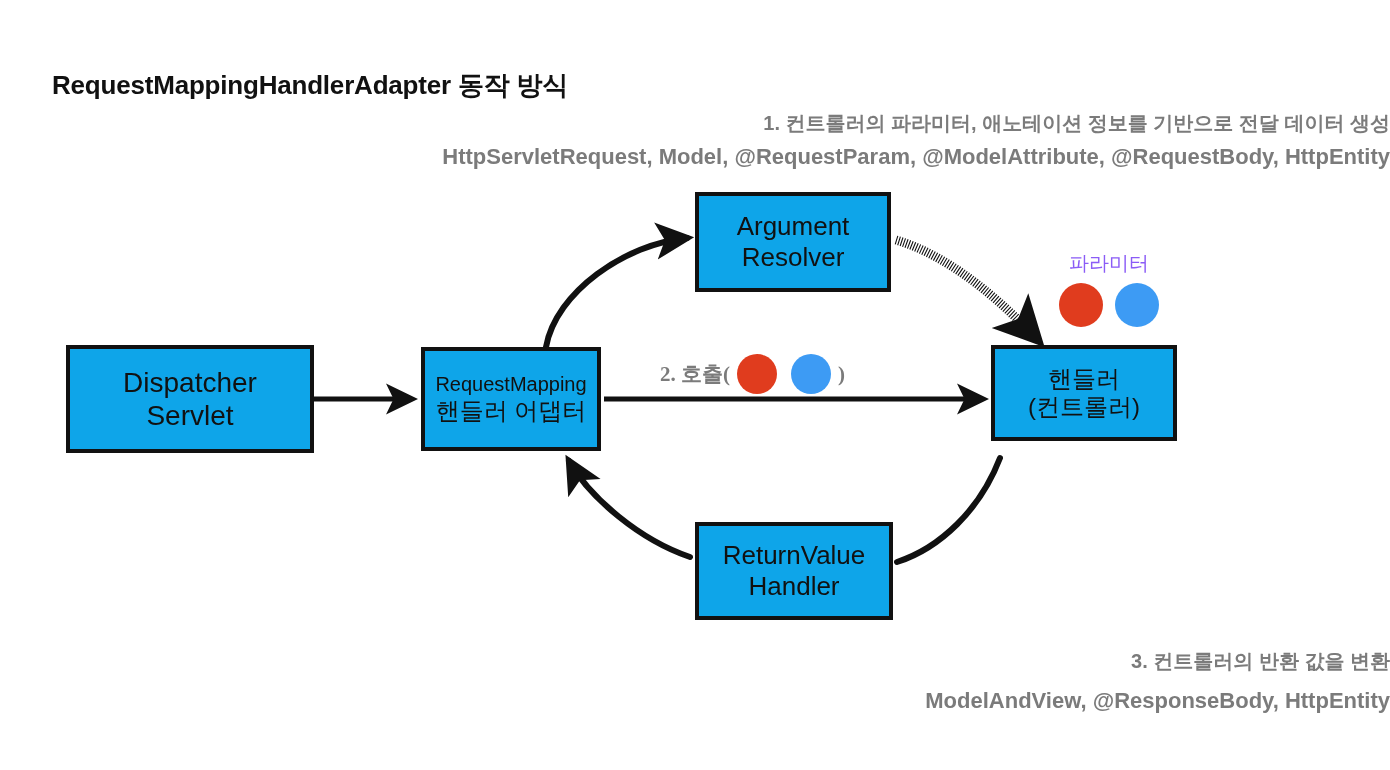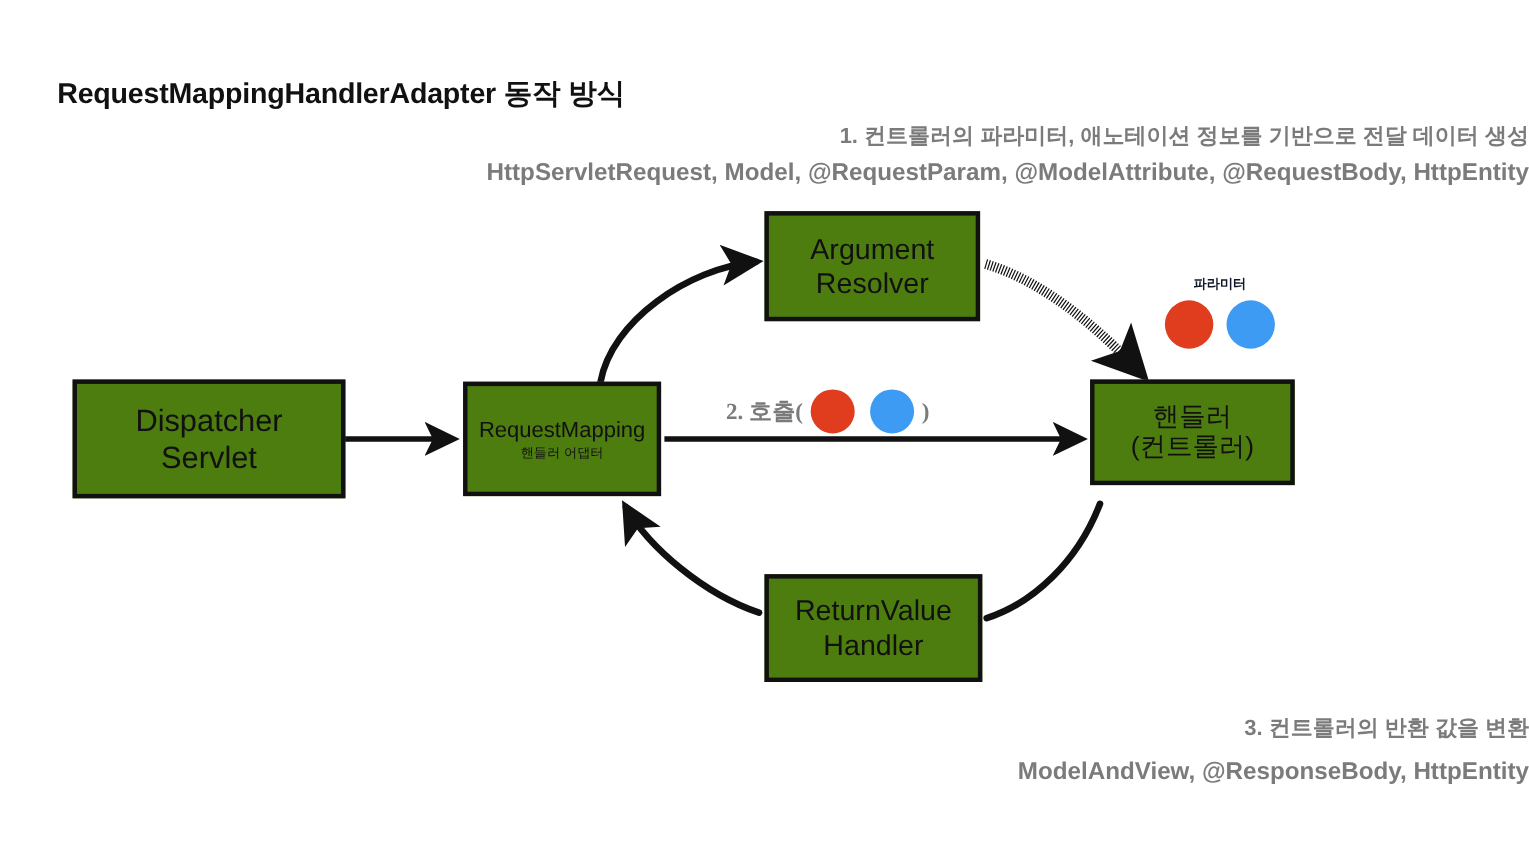--- a/index.html
+++ b/index.html
@@ -71,21 +71,21 @@
     left: 0; right: 0;
     top: 688px;
     font-size: 22px;
   }
 
   
   .node {
     position: absolute;
     box-sizing: border-box;
     border: 4px solid #111111;
-    background: #4d7c0f;
+    background: #0ea5e9;
     display: flex;
     flex-direction: column;
     align-items: center;
     justify-content: center;
     text-align: center;
     color: #111111;
     line-height: 1.18;
     z-index: 3;
   }
   .node .l1, .node .l2 { display: block; white-space: nowrap; }
@@ -102,21 +102,21 @@
     width: 196px; height: 100px;
     font-size: 26px;
     font-weight: 500;
   }
   #node-request-mapping {
     left: 421px; top: 347px;
     width: 180px; height: 104px;
     font-size: 20px;
     font-weight: 500;
   }
-  #node-request-mapping .l2 { font-size: 12px; text-align: right; }
+  #node-request-mapping .l2 { font-size: 24px; text-align: right; }
   #node-handler {
     left: 991px; top: 345px;
     width: 186px; height: 96px;
     font-size: 24px;
     font-weight: 500;
   }
   #node-return-value-handler {
     left: 695px; top: 522px;
     width: 198px; height: 98px;
     font-size: 26px;
@@ -151,23 +151,23 @@
   
   #param-group {
     position: absolute;
     left: 1044px;
     top: 250px;
     z-index: 4;
     text-align: center;
     width: 130px;
   }
   #param-label {
-    color: #0f172a;
-    font-size: 12px;
-    font-weight: bold;
+    color: #8b5cf6;
+    font-size: 20px;
+    font-weight: normal;
     white-space: nowrap;
     margin-bottom: 6px;
   }
   #param-dots {
     display: flex;
     justify-content: center;
     gap: 12px;
   }
   #param-dots .dot { width: 44px; height: 44px; }
 </style>

